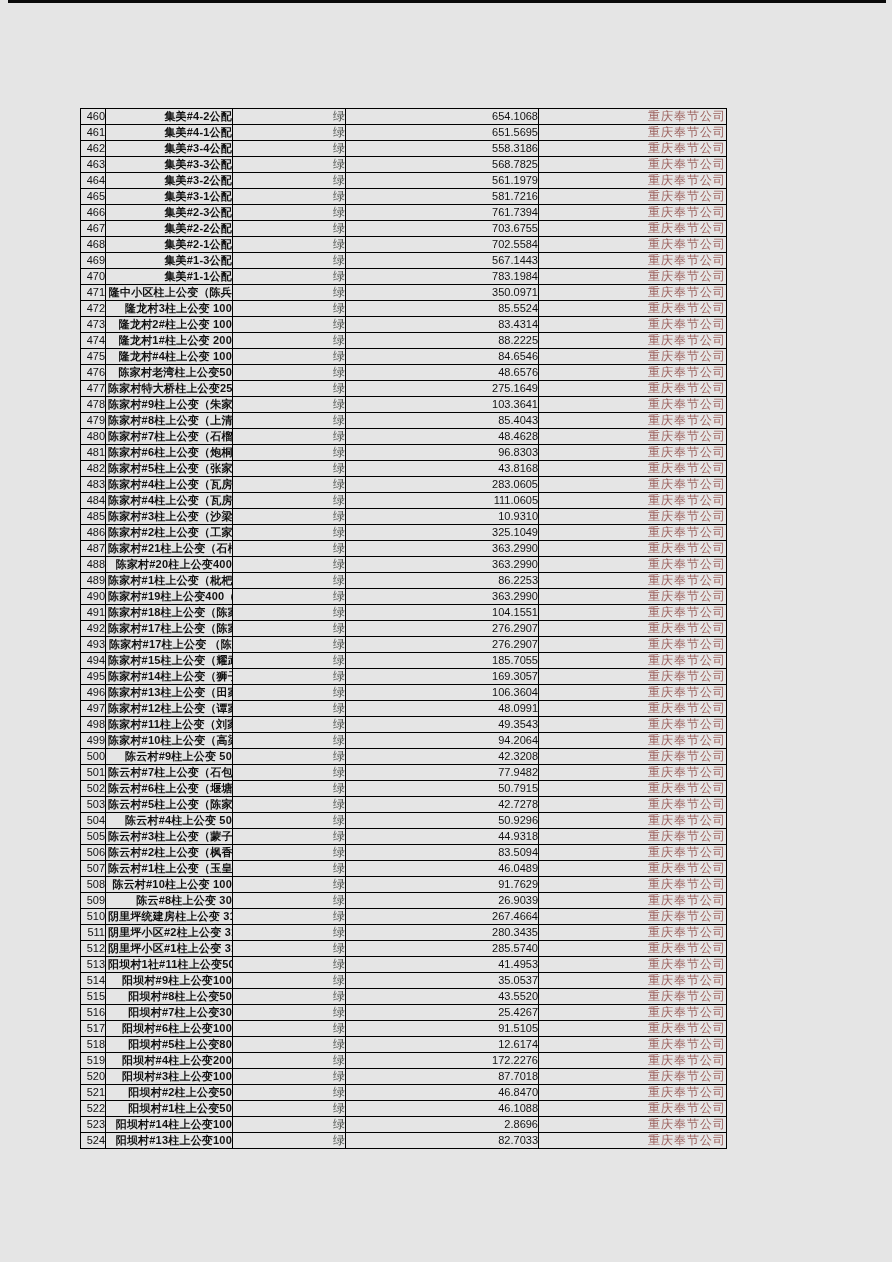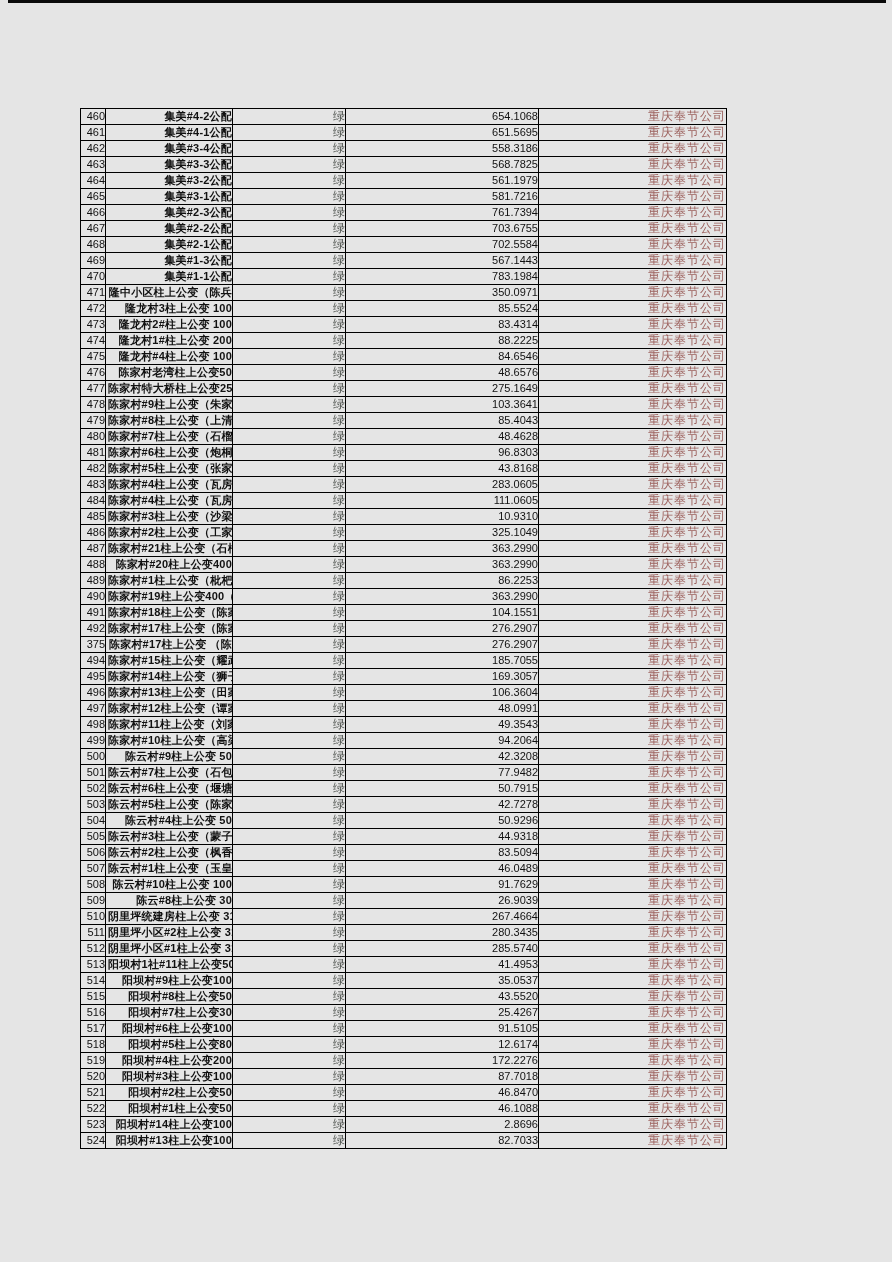--- a/index.html
+++ b/index.html
@@ -249,21 +249,21 @@
         <div class="cell c-company">重庆奉节公司</div>
       </div>
       <div class="trow">
         <div class="cell c-num">492</div>
         <div class="cell c-name">陈家村#17柱上公变（陈家</div>
         <div class="cell c-status">绿</div>
         <div class="cell c-value">276.2907</div>
         <div class="cell c-company">重庆奉节公司</div>
       </div>
       <div class="trow">
-        <div class="cell c-num">375</div>
+        <div class="cell c-num">493</div>
         <div class="cell c-name">陈家村#17柱上公变 （陈</div>
         <div class="cell c-status">绿</div>
         <div class="cell c-value">276.2907</div>
         <div class="cell c-company">重庆奉节公司</div>
       </div>
       <div class="trow">
         <div class="cell c-num">494</div>
         <div class="cell c-name">陈家村#15柱上公变（耀武</div>
         <div class="cell c-status">绿</div>
         <div class="cell c-value">185.7055</div>

